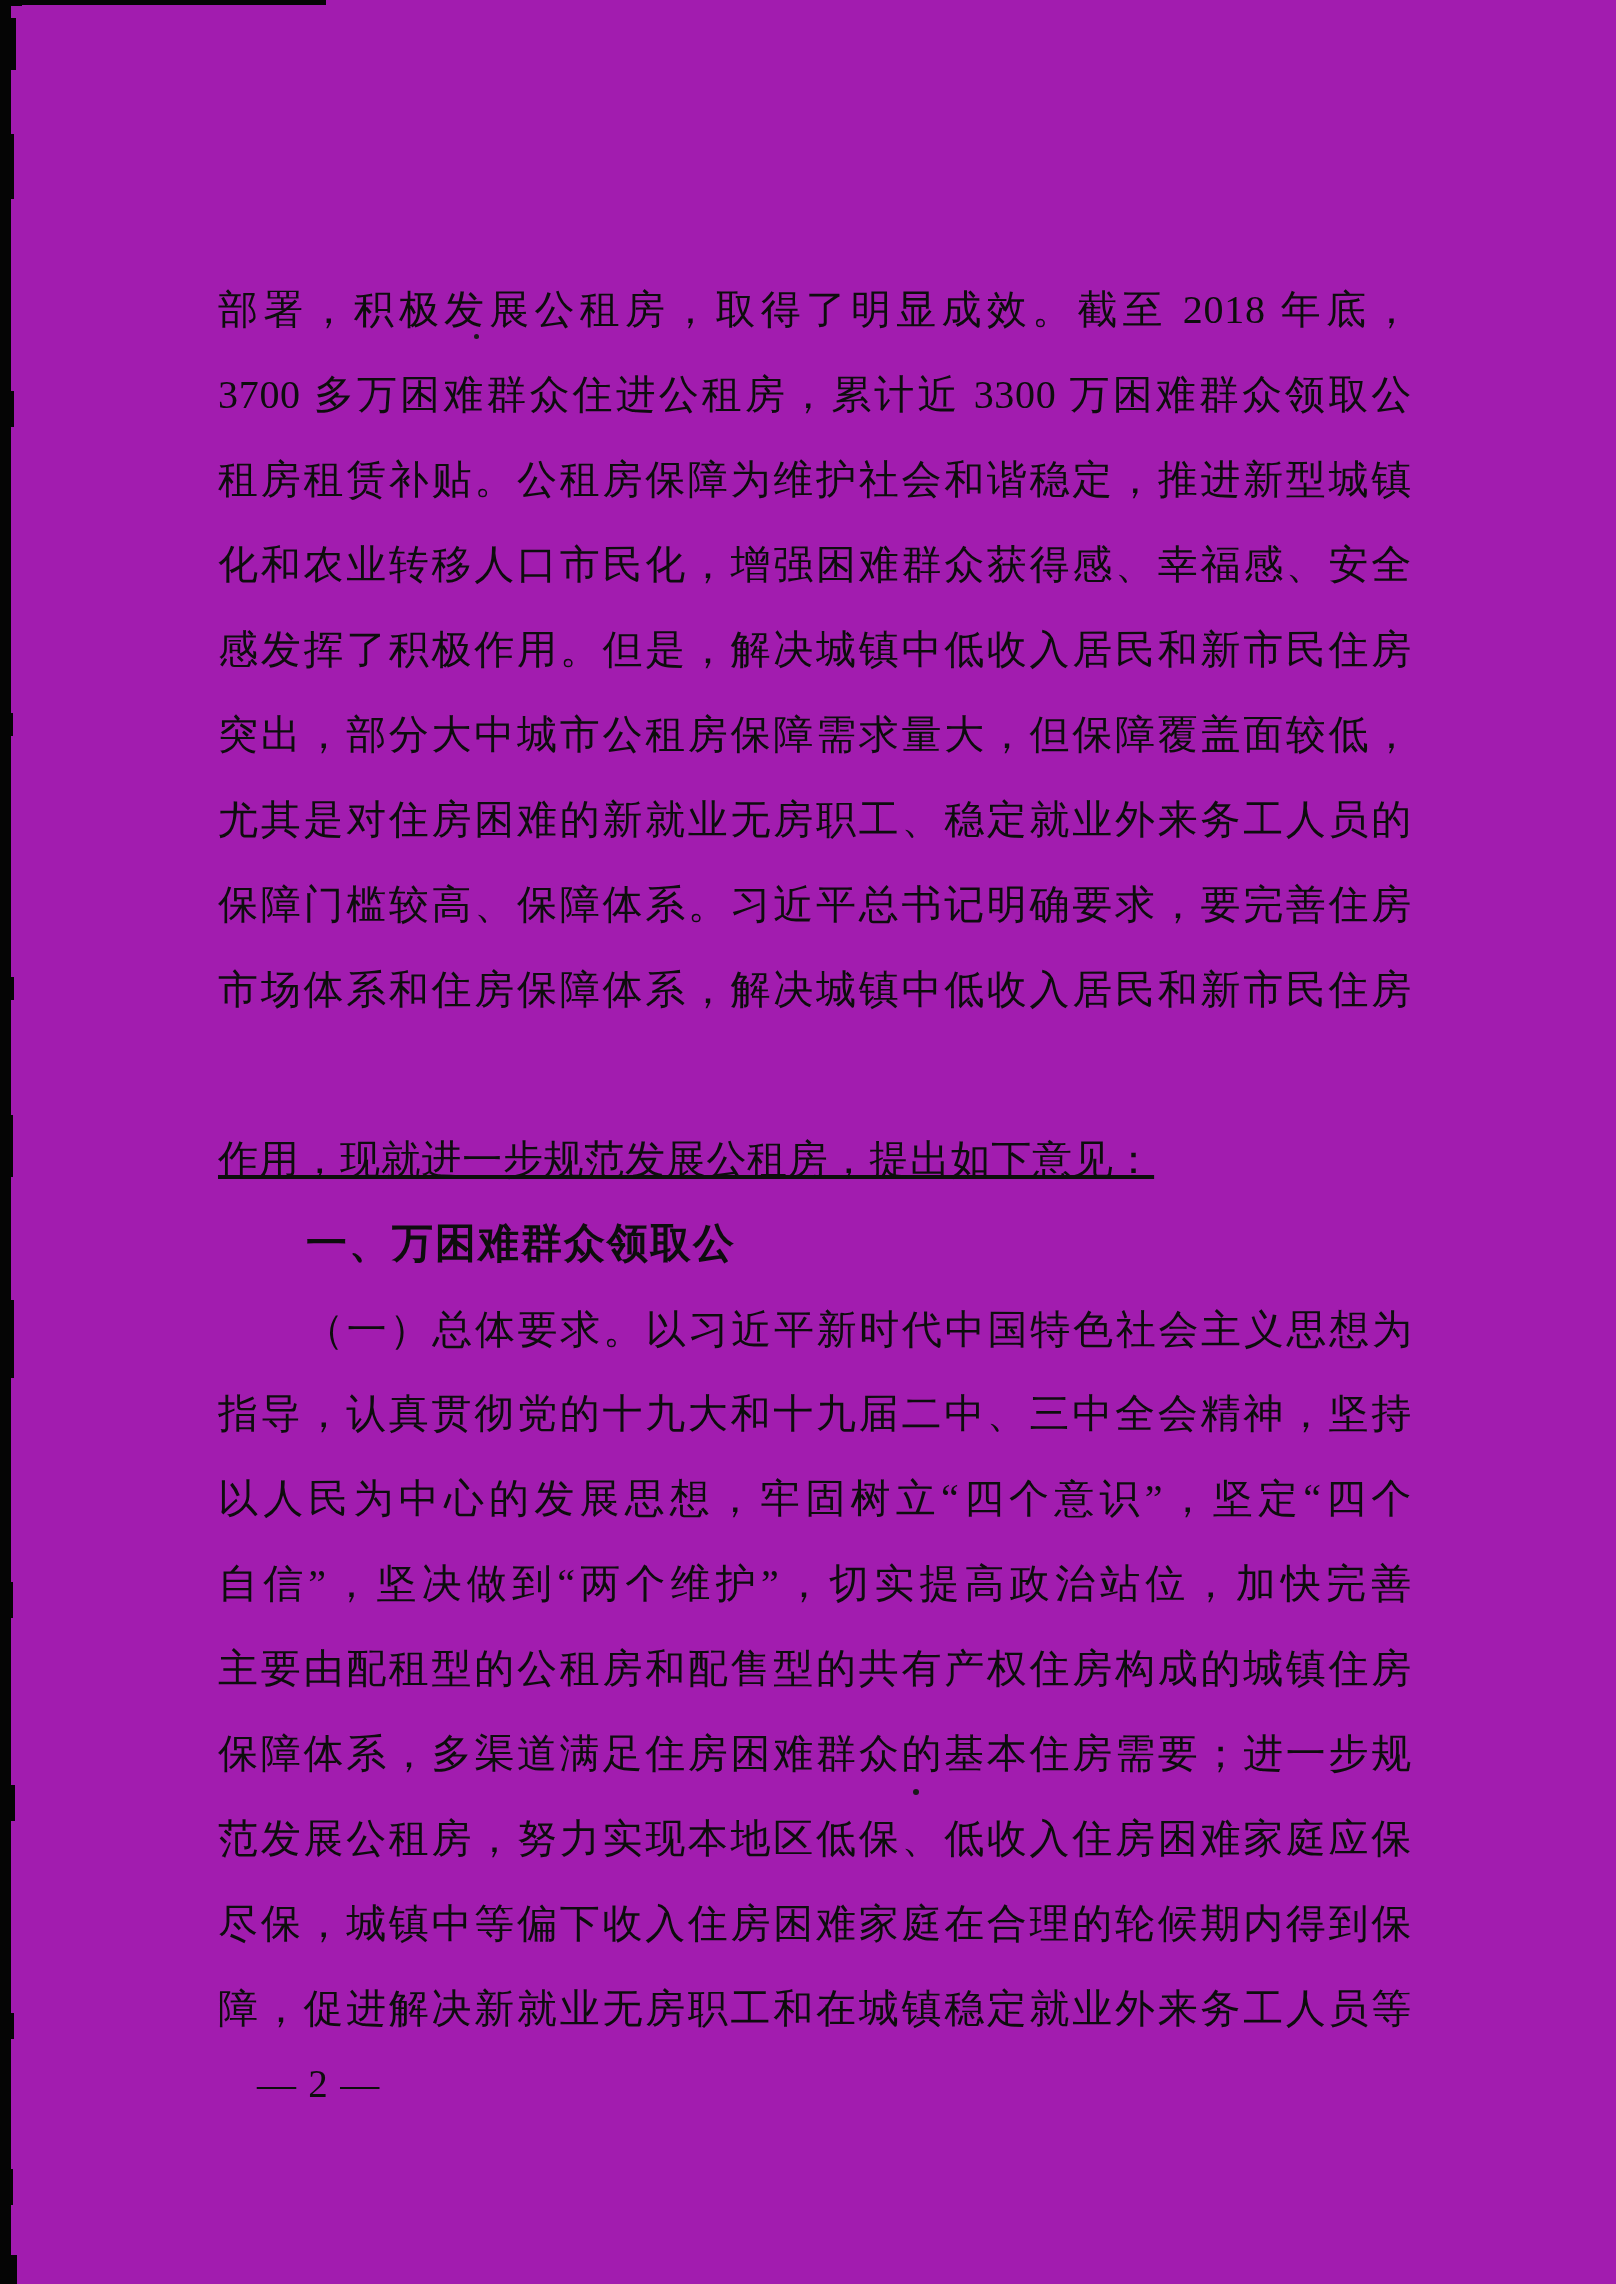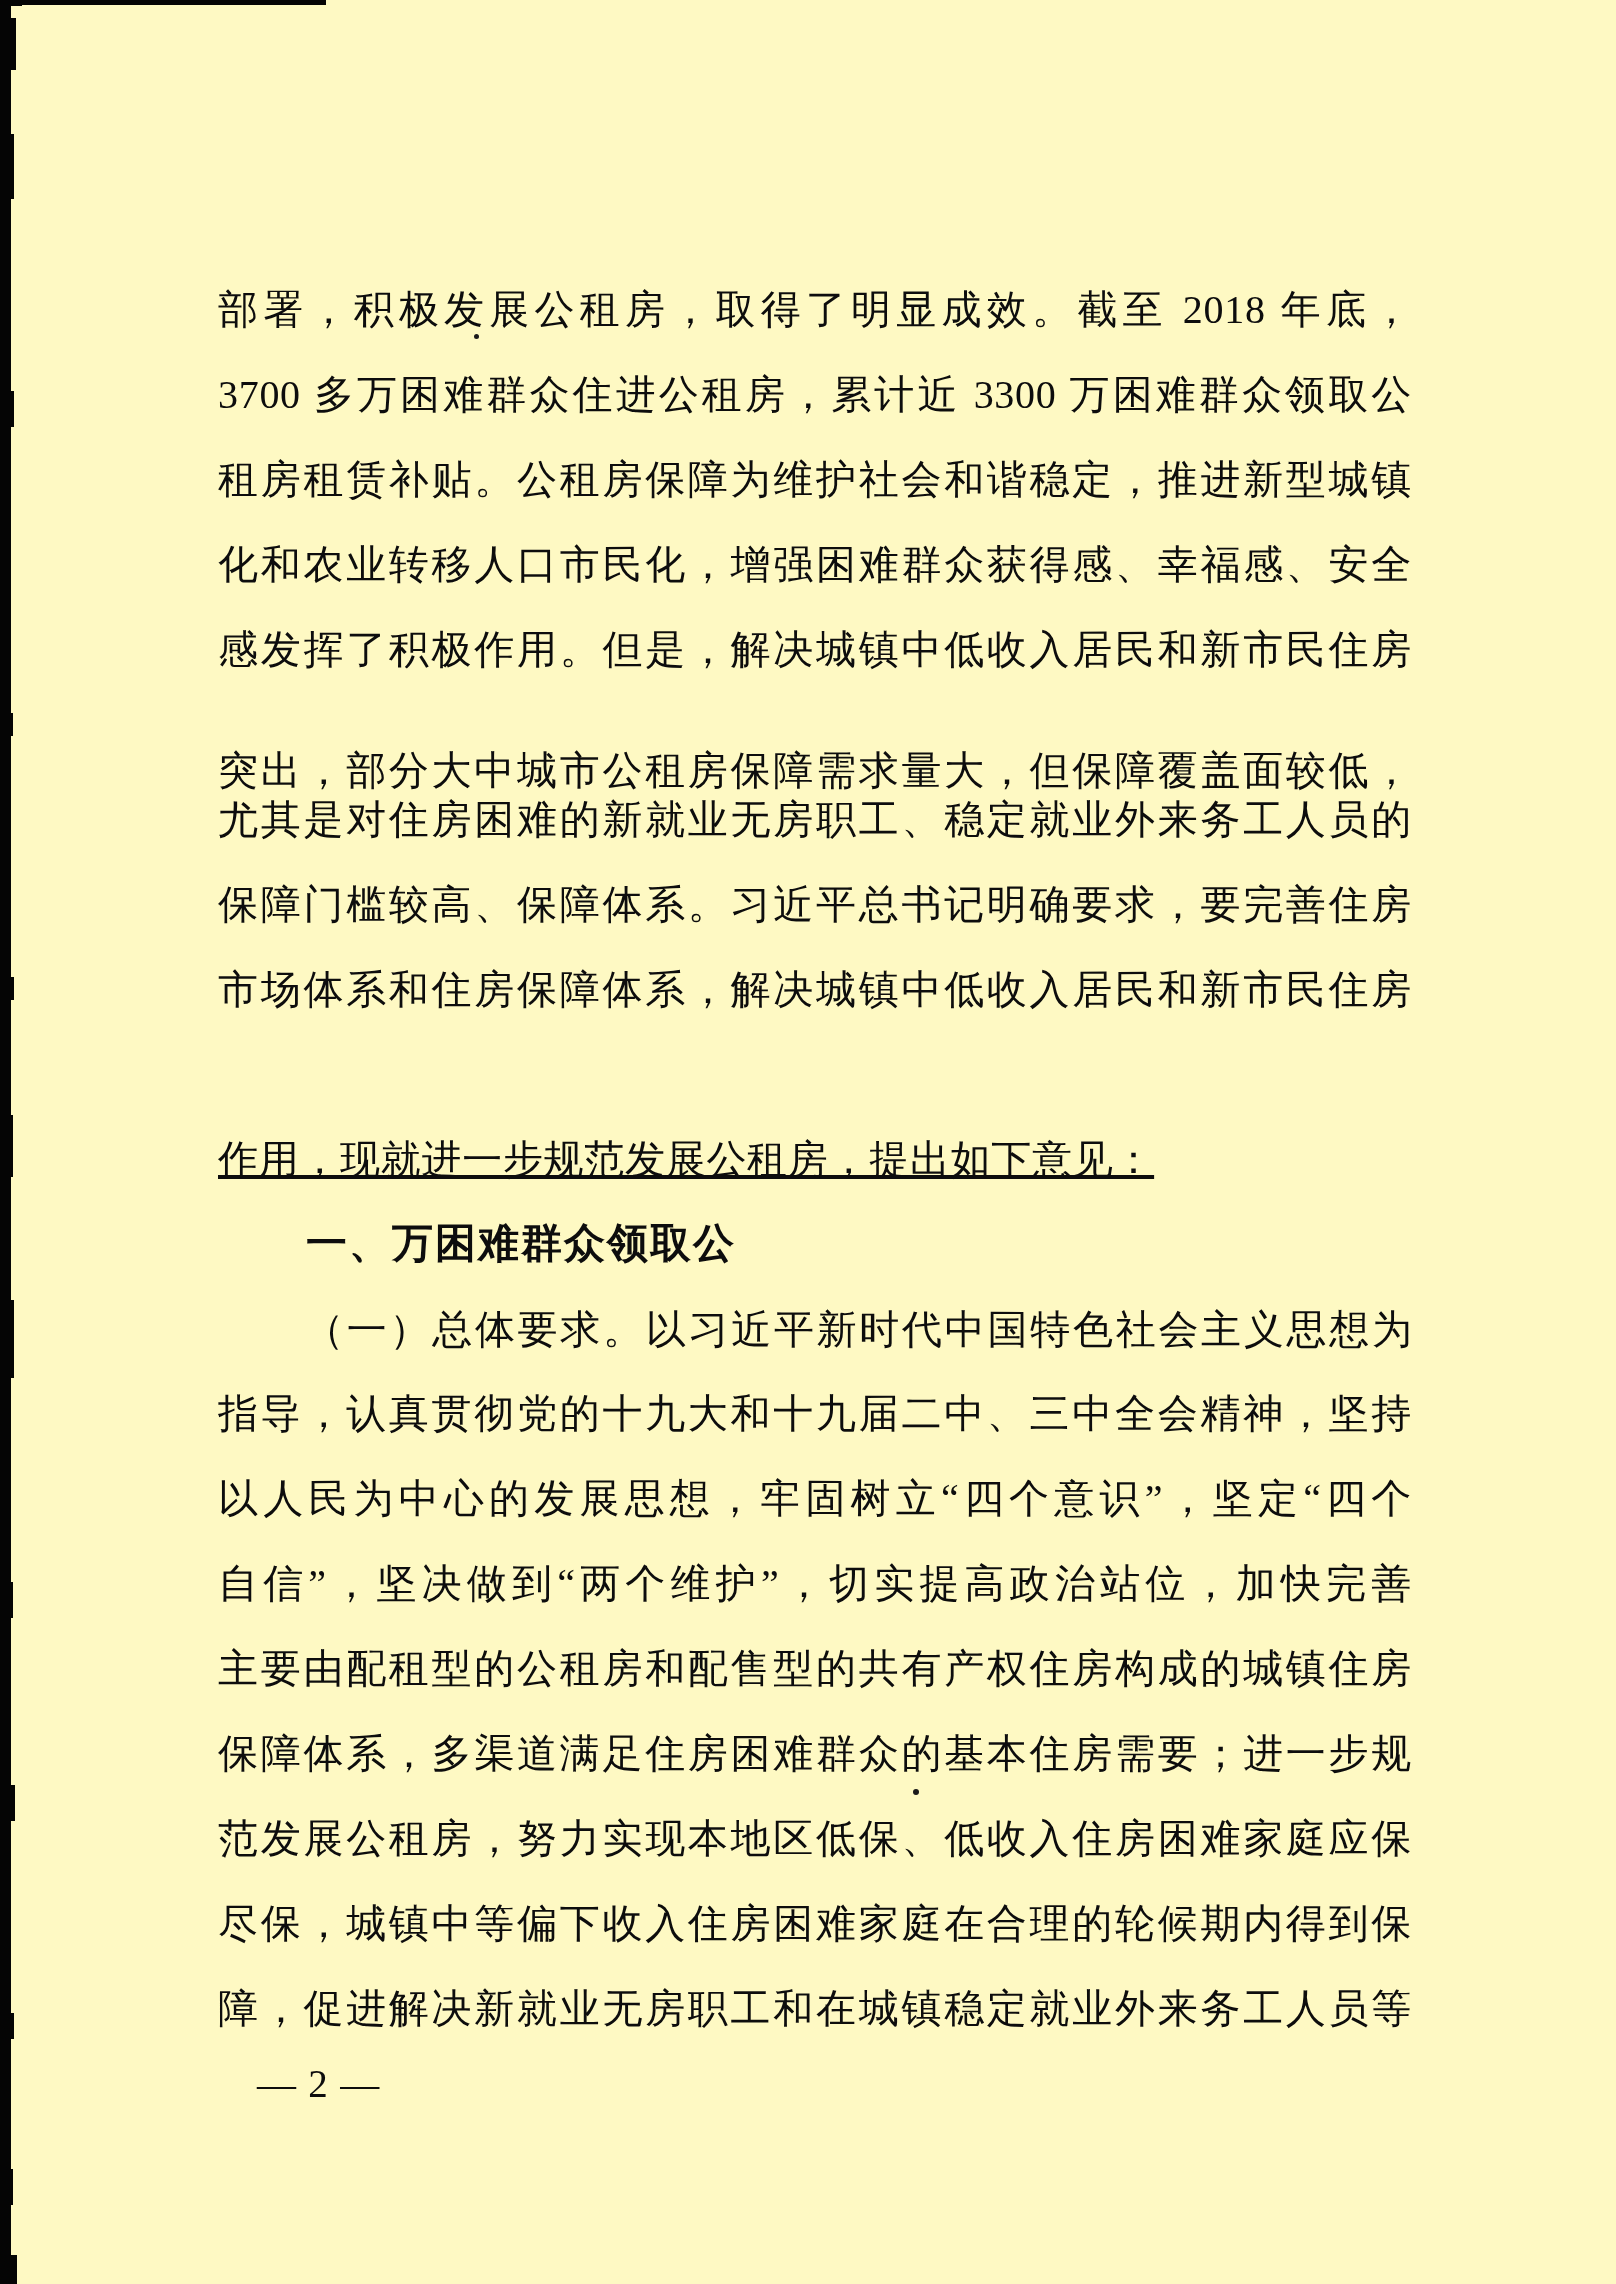--- a/index.html
+++ b/index.html
@@ -1,21 +1,21 @@
 <!DOCTYPE html>
 <html lang="zh" style="font-size:10.4px"><head>
 <meta charset="utf-8">
 <style>
   html,body{margin:0;padding:0;}
   body{
     width:1616px;height:2284px;background:#ffffff;position:relative;
     font-family:"Liberation Serif","DejaVu Serif",serif;color:#0d0d0d;
     overflow:hidden;
   }
-  .page{position:absolute;left:0;top:0;width:1616px;height:2284px;background:#fef9c3;overflow:hidden;}
+  .page{position:absolute;left:0;top:0;width:1616px;height:2284px;background:#a21caf;overflow:hidden;}
   
   .tl{
     position:absolute;left:218px;width:1194px;height:85px;line-height:85px;
     font-size:40px;letter-spacing:0.7px;
     text-align:justify;text-align-last:justify;
     white-space:normal;
   }
   
   .ind{left:304px;width:1108px;letter-spacing:0;}
   
@@ -56,21 +56,21 @@
   <div class="art" style="left:0;top:2169px;width:13px;height:36px;"></div>
   <div class="art" style="left:0;top:2255px;width:17px;height:29px;"></div>
   <div class="speck" style="left:474px;top:334px;width:5.2px;height:5.2px;"></div>
   <div class="speck" style="left:913px;top:1789px;width:5.9px;height:5.9px;"></div>
 
   <div class="tl" style="top:267px">部署，积极发展公租房，取得了明显成效。截至 2018 年底，</div>
   <div class="tl" style="top:352px">3700 多万困难群众住进公租房，累计近 3300 万困难群众领取公</div>
   <div class="tl" style="top:437px">租房租赁补贴。公租房保障为维护社会和谐稳定，推进新型城镇</div>
   <div class="tl" style="top:522px">化和农业转移人口市民化，增强困难群众获得感、幸福感、安全</div>
   <div class="tl" style="top:607px">感发挥了积极作用。但是，解决城镇中低收入居民和新市民住房</div>
-  <div class="tl" style="top:728px">突出，部分大中城市公租房保障需求量大，但保障覆盖面较低，</div>
+  <div class="tl" style="top:692px">突出，部分大中城市公租房保障需求量大，但保障覆盖面较低，</div>
   <div class="tl" style="top:777px">尤其是对住房困难的新就业无房职工、稳定就业外来务工人员的</div>
   <div class="tl" style="top:862px">保障门槛较高、保障体系。习近平总书记明确要求，要完善住房</div>
   <div class="tl" style="top:947px">市场体系和住房保障体系，解决城镇中低收入居民和新市民住房</div>
   <div class="tl plain" style="top:1117px">作用，现就进一步规范发展公租房，提出如下意见：</div>
   <div class="tl head" style="top:1201px">一、万困难群众领取公</div>
   <div class="tl ind" style="top:1287px">（一）总体要求。以习近平新时代中国特色社会主义思想为</div>
   <div class="tl" style="top:1371px">指导，认真贯彻党的十九大和十九届二中、三中全会精神，坚持</div>
   <div class="tl" style="top:1456px">以人民为中心的发展思想，牢固树立“四个意识”，坚定“四个</div>
   <div class="tl" style="top:1541px">自信”，坚决做到“两个维护”，切实提高政治站位，加快完善</div>
   <div class="tl" style="top:1626px">主要由配租型的公租房和配售型的共有产权住房构成的城镇住房</div>

